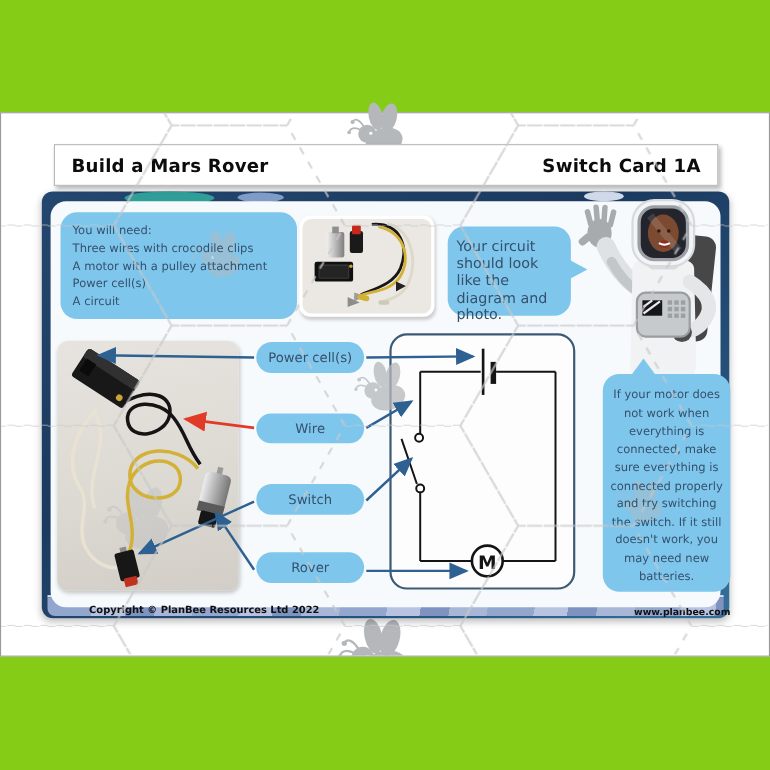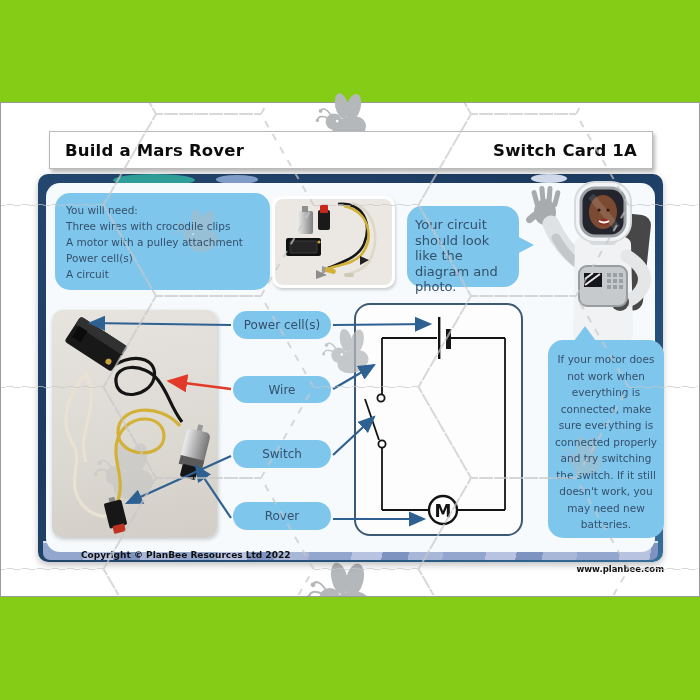--- a/index.html
+++ b/index.html
@@ -47,21 +47,21 @@
              box-shadow:1px 2px 4px rgba(0,0,0,.22);z-index:2;}
   .circuitbox{position:absolute;left:316px;top:129px;width:169px;height:233px;background:#fdfdfe;
               border:2.5px solid #3d5a75;border-radius:16px;box-sizing:border-box;z-index:3;}
   .astro{position:absolute;left:477px;top:4px;width:148px;height:172px;z-index:2;}
   .arrows{position:absolute;left:0;top:0;width:625px;height:388px;z-index:6;pointer-events:none;}
   .midbee{position:absolute;left:282px;top:150px;width:60px;height:54px;z-index:5;opacity:.75;}
   .inboxbee{position:absolute;z-index:1;opacity:.45;}
   
   .foot{position:absolute;z-index:20;font-weight:bold;color:#101010;}
   .foot.left{left:36px;top:550px;font-size:9px;margin-left:45px;}
-  .foot.right{right:36px;top:552px;font-size:8.5px;margin-top:12px;}
+  .foot.right{right:36px;top:552px;font-size:8.5px;}
 </style>
 </head>
 <body>
 
 <svg width="0" height="0" style="position:absolute">
   <defs>
     <g id="beeg">
       <g fill="#b5b8bb">
         <ellipse cx="62" cy="30" rx="11" ry="21" transform="rotate(14 62 30)"></ellipse>
         <ellipse cx="43" cy="28" rx="10" ry="20" transform="rotate(-12 43 28)"></ellipse>

